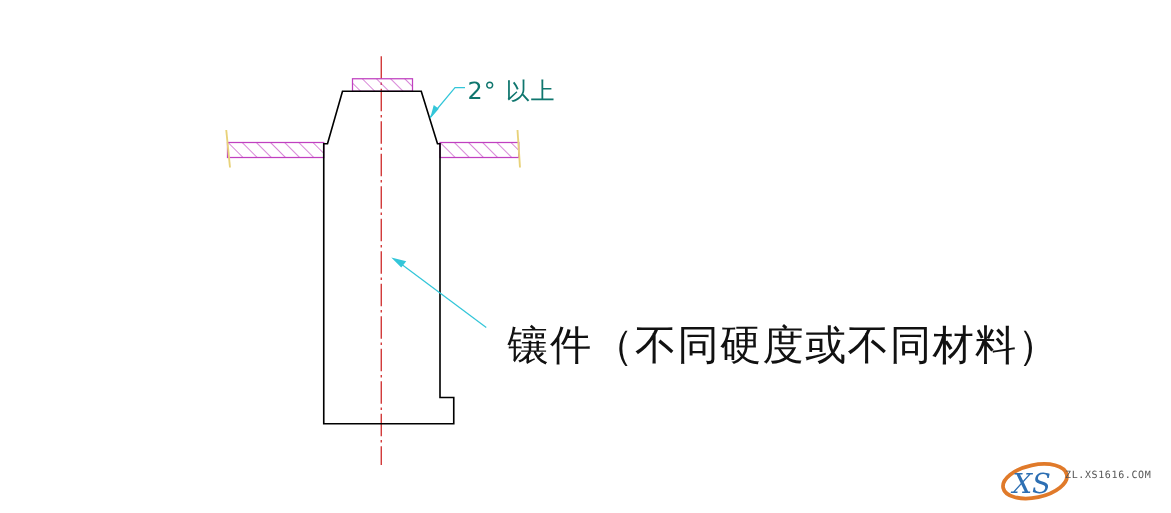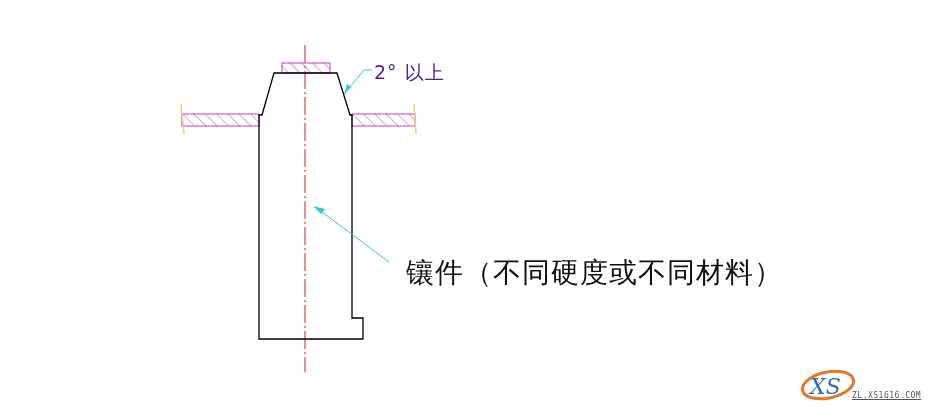--- a/index.html
+++ b/index.html
@@ -1,22 +1,22 @@
 <!DOCTYPE html>
 <html><head>
 <meta charset="utf-8">
 <style>
   html, body { margin:0; padding:0; background:#ffffff; }
   .canvas { position:relative; width:937px; height:410px; background:#ffffff; overflow:hidden; }
   svg.drawing { position:absolute; left:0; top:0; }
-  .label-angle { position:absolute; left:374px; top:60px; font-family:"DejaVu Sans", sans-serif; font-size:19px; color:#4c1d95; white-space:nowrap; letter-spacing:1px; }
-  .label-insert { position:absolute; left:406px; top:254px; font-family:"DejaVu Sans", sans-serif; font-size:28px; color:#111; white-space:nowrap; letter-spacing:1px; }
+  .label-angle { position:absolute; left:374px; top:60px; font-family:"DejaVu Sans", sans-serif; font-size:19px; color:#0f766e; white-space:nowrap; letter-spacing:1px; }
+  .label-insert { position:absolute; left:406px; top:254px; font-family:"DejaVu Sans", sans-serif; font-size:33px; color:#111; white-space:nowrap; letter-spacing:1px; }
   .watermark { position:absolute; left:800px; top:364px; width:135px; height:42px; }
   .wm-text { position:absolute; left:60px; top:0px; font-family:"DejaVu Sans", sans-serif; font-size:22px; font-weight:bold; color:#2d6fb3; }
-  .wm-url { position:absolute; left:52px; top:27px; font-family:"DejaVu Sans Mono", monospace; font-size:8px; color:#555; letter-spacing:0.5px;text-decoration:underline; }
+  .wm-url { position:absolute; left:52px; top:11px; font-family:"DejaVu Sans Mono", monospace; font-size:8px; color:#555; letter-spacing:0.5px; }
 </style>
 </head>
 <body>
 
 <div class="canvas">
   <svg class="drawing" width="937" height="410" viewBox="0 0 937 410">
     <defs>
       <pattern id="hatch" width="8" height="8" patternUnits="userSpaceOnUse" patternTransform="rotate(-45)">
         <line x1="0" y1="0" x2="0" y2="8" stroke="#c040c0" stroke-width="1"></line>
       </pattern>

